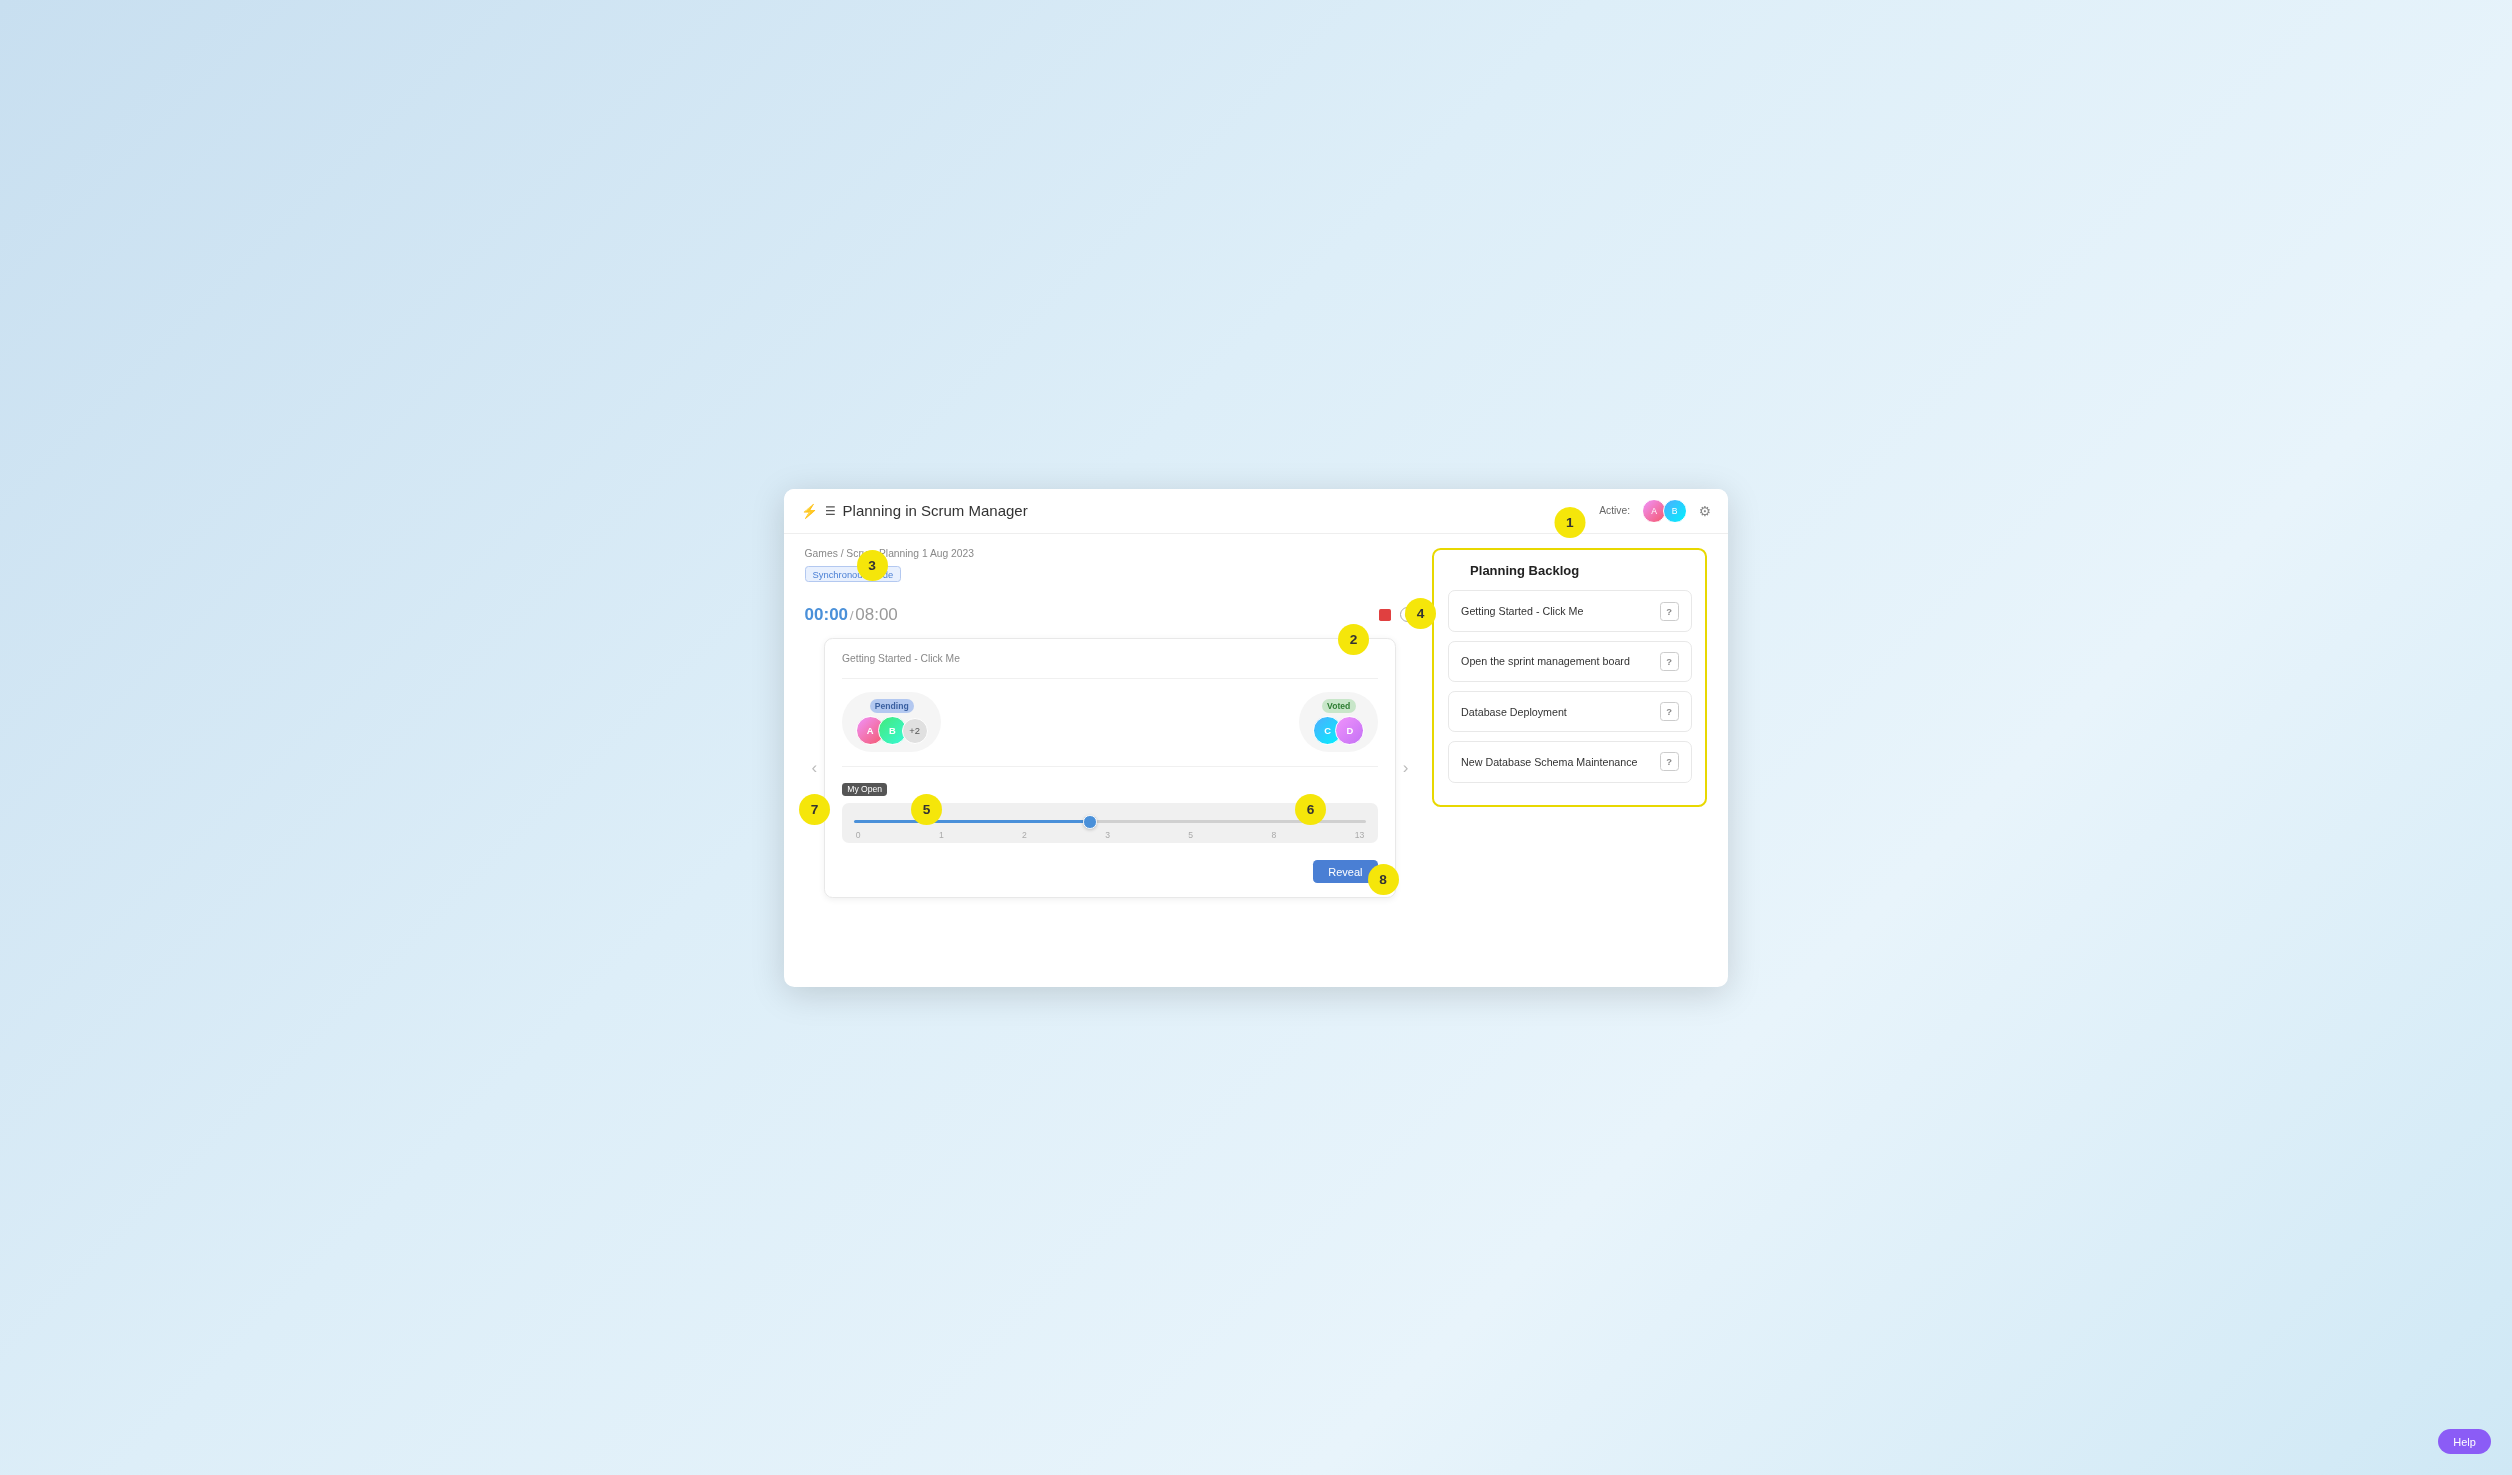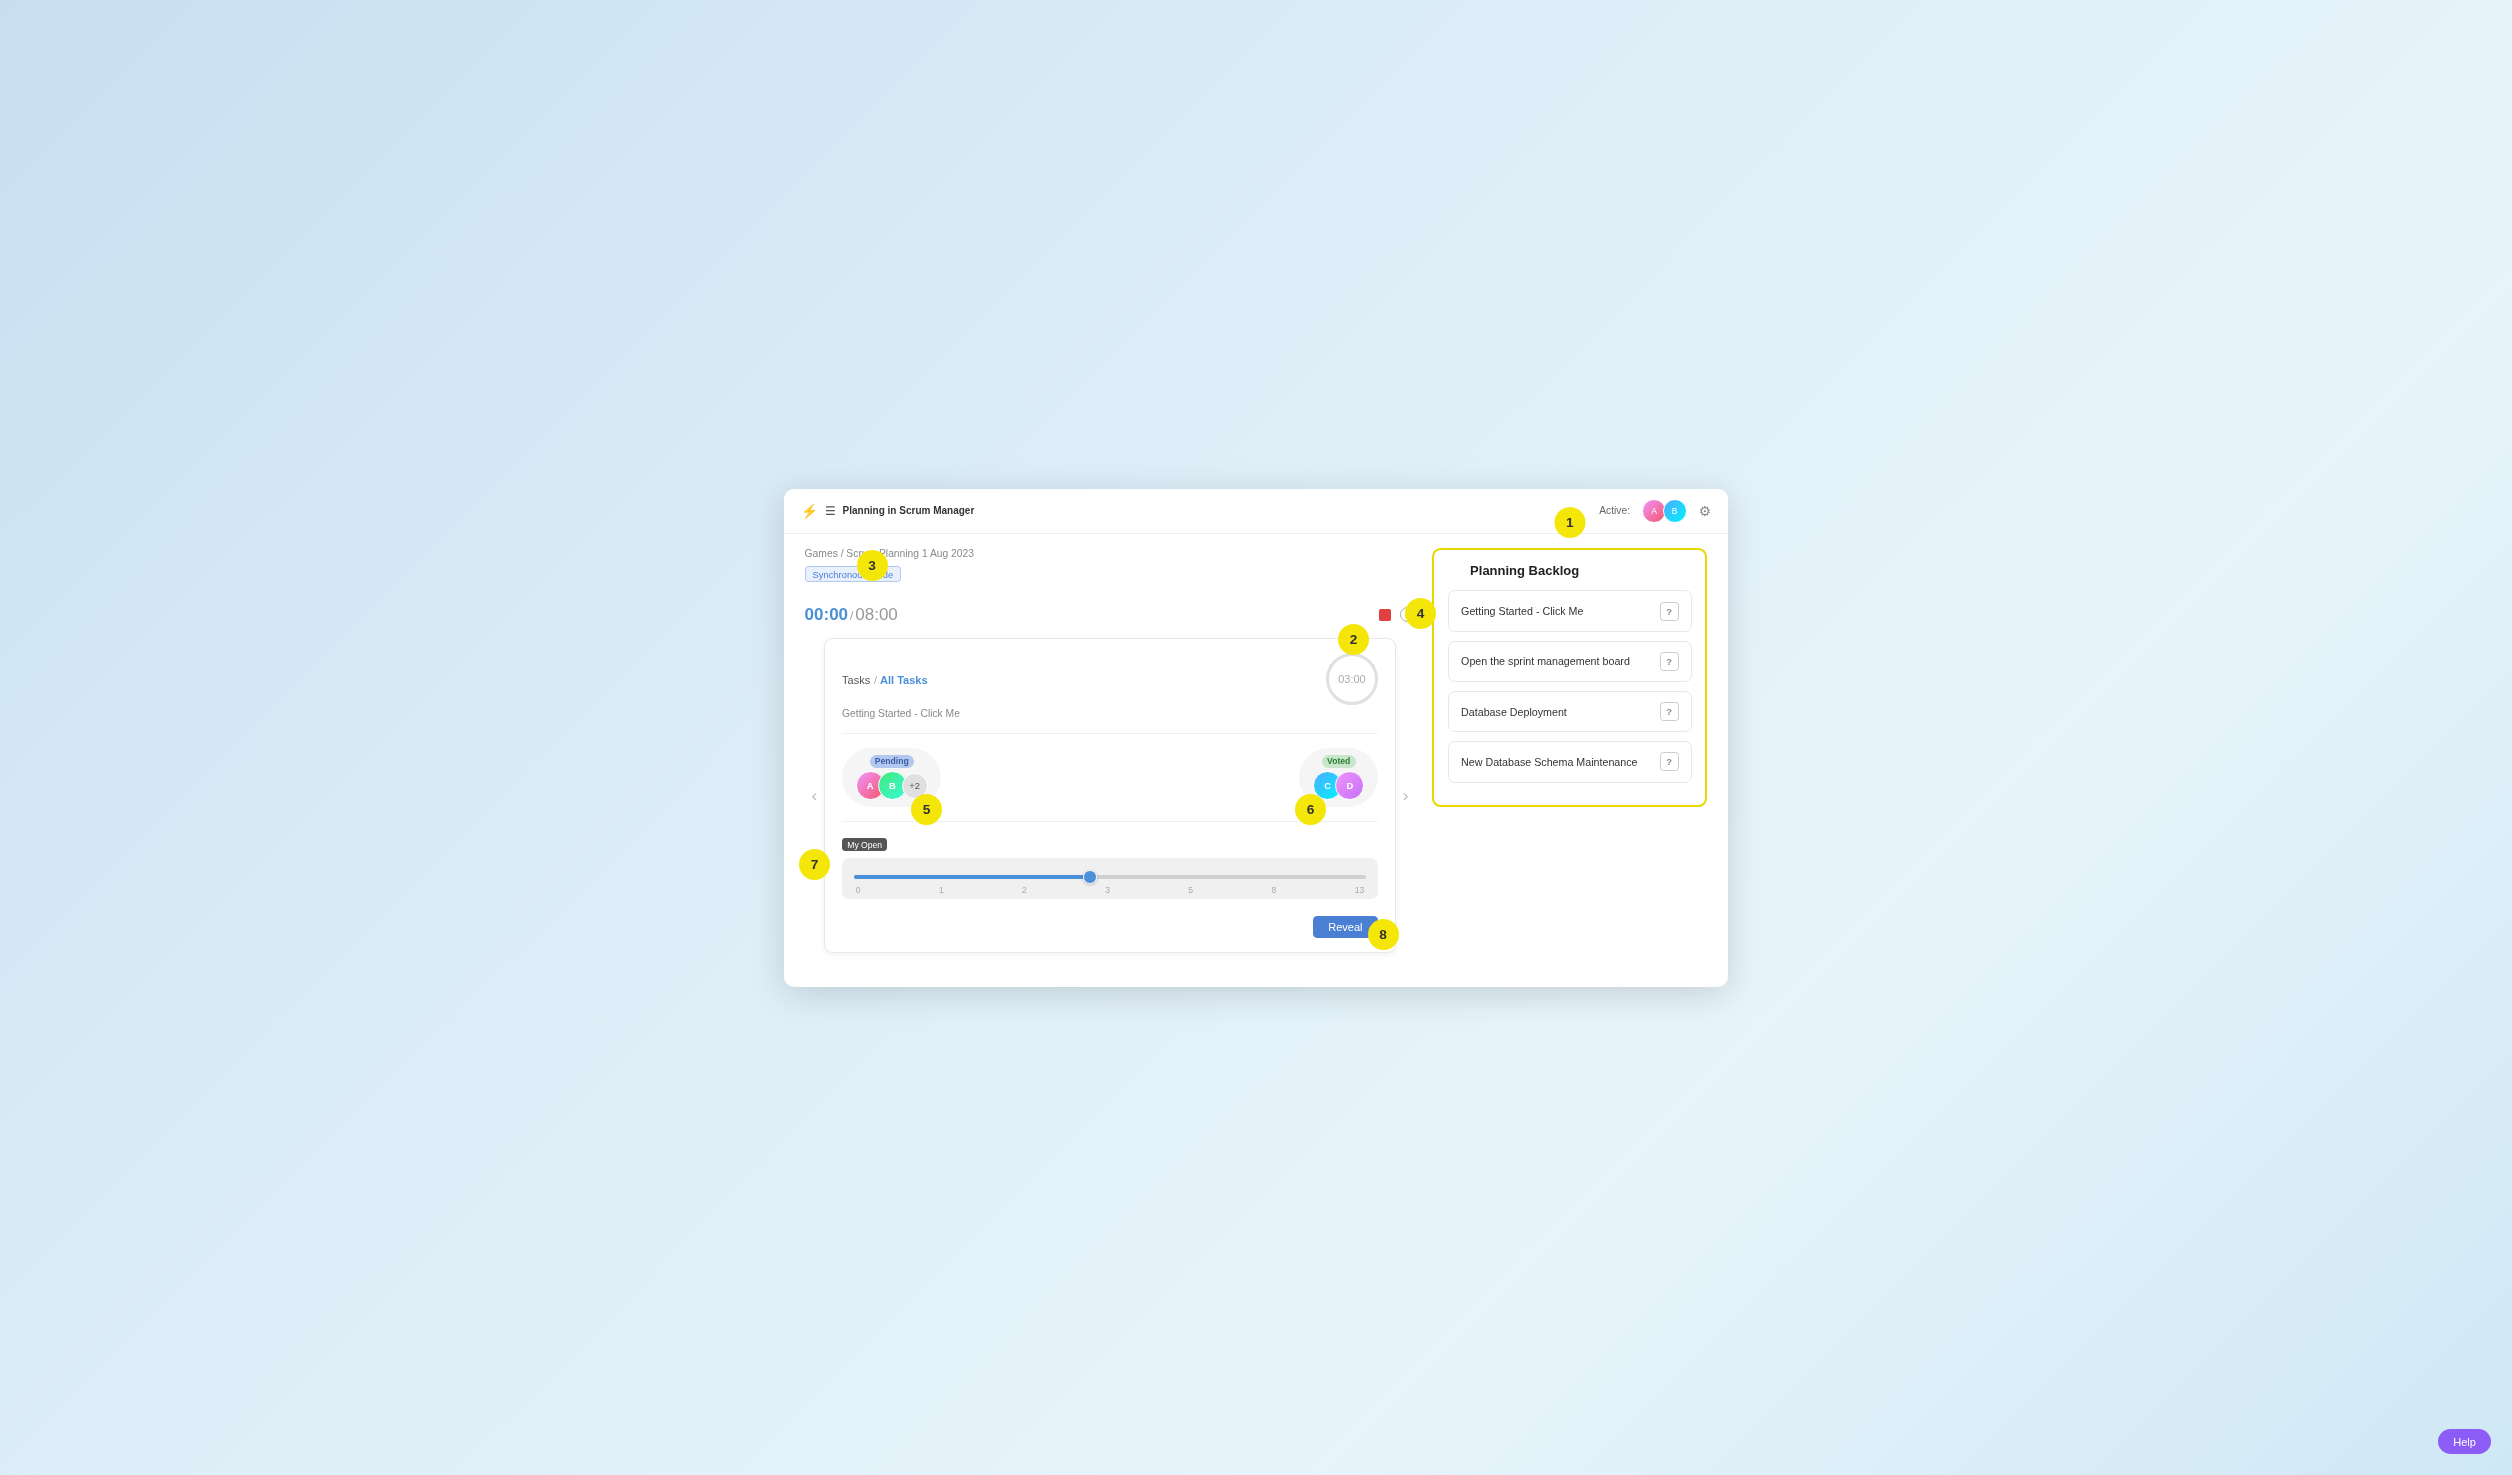--- a/index.html
+++ b/index.html
@@ -39,23 +39,23 @@
     .header-logo {
       color: #4a90d9;
       font-size: 13.7px;
     }
     .header-menu-icon {
       color: #555;
       font-size: 12px;
       cursor: pointer;
     }
     .header-title {
-      font-size: 10px;
+      font-size: 15px;
       color: #333;
-      font-weight: 700;
+      font-weight: 400;
     }
     .header-right {
       display: flex;
       align-items: center;
       gap: 12px;
     }
     .active-label {
       font-size: 10.3px;
       color: #666;
     }
@@ -445,28 +445,20 @@
         </div>
       </div>
 
       <div style="display:flex;align-items:center;gap:0;position:relative;">
         <span class="nav-arrow">‹</span>
 
         <div class="task-card" style="position:relative;">
 
           <div class="annotation" style="position:absolute;top:-15.5px;right:26px;">2</div>
 
-          <div class="task-card-header">
-            <div>
-              <span style="font-size:11px;color:#555;">Tasks</span>
-              <span style="color:#aaa;font-size:11px;"> / </span>
-              <span style="font-size:11px;color:#4a90d9;font-weight:600;">All Tasks</span>
-            </div>
-            <div class="timer-circle">03:00</div>
-          </div>
           <div class="task-name">Getting Started - Click Me</div>
 
           <div class="voters-row">
             <div class="voter-group-bg">
               <span class="voter-badge badge-pending">Pending</span>
               <div class="voter-avatars">
                 <div class="voter-avatar" style="background:linear-gradient(135deg,#f093fb,#f5576c);">A</div>
                 <div class="voter-avatar" style="background:linear-gradient(135deg,#43e97b,#38f9d7);">B</div>
                 <div class="voter-avatar-count">+2</div>
               </div>

